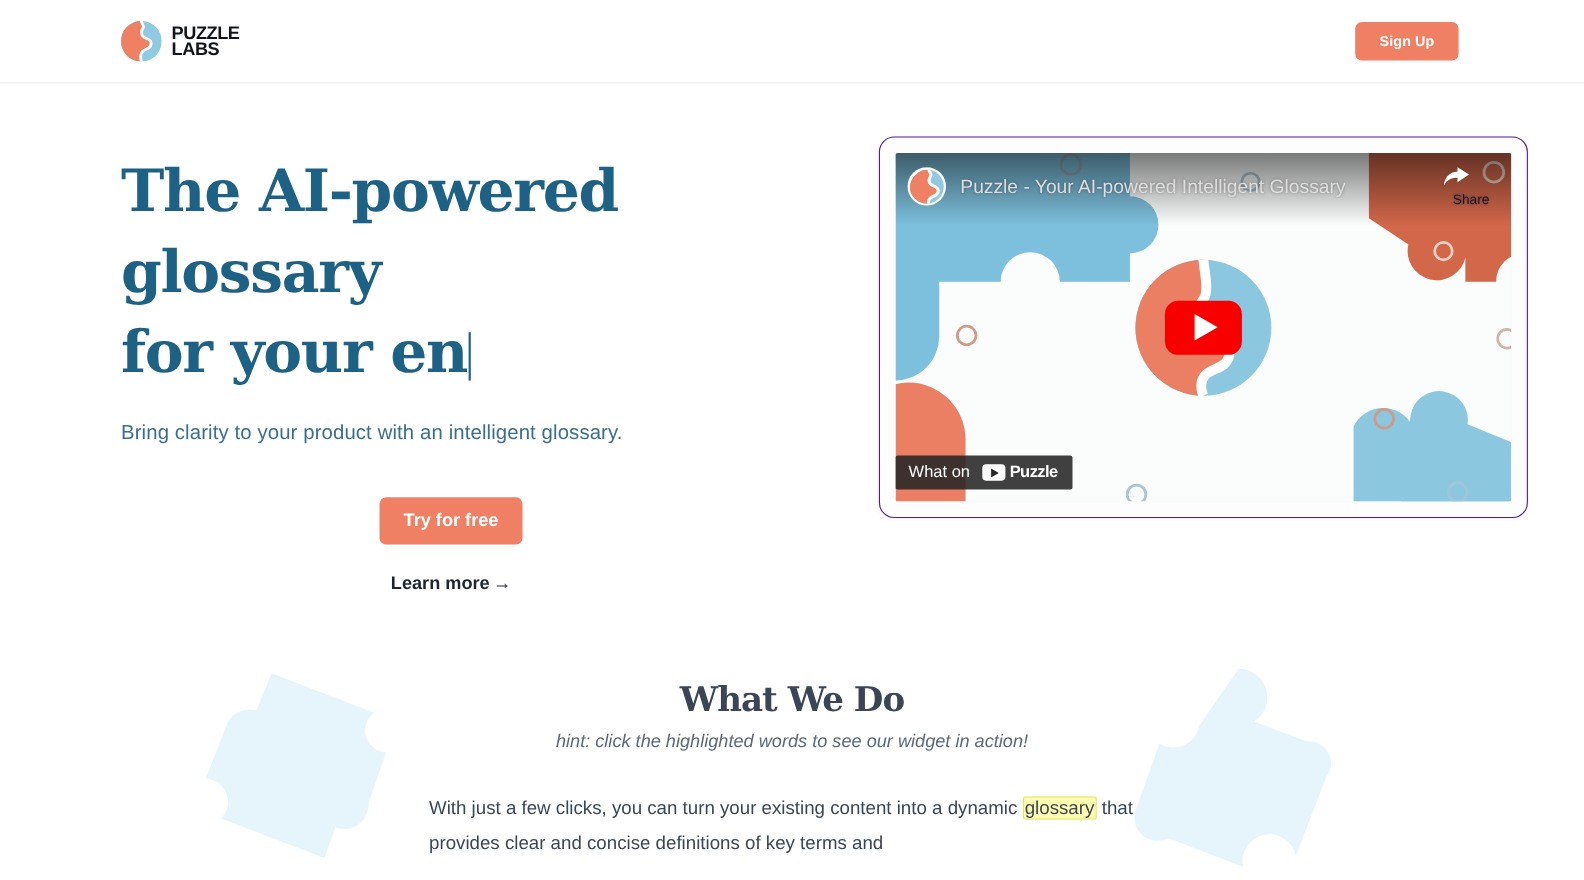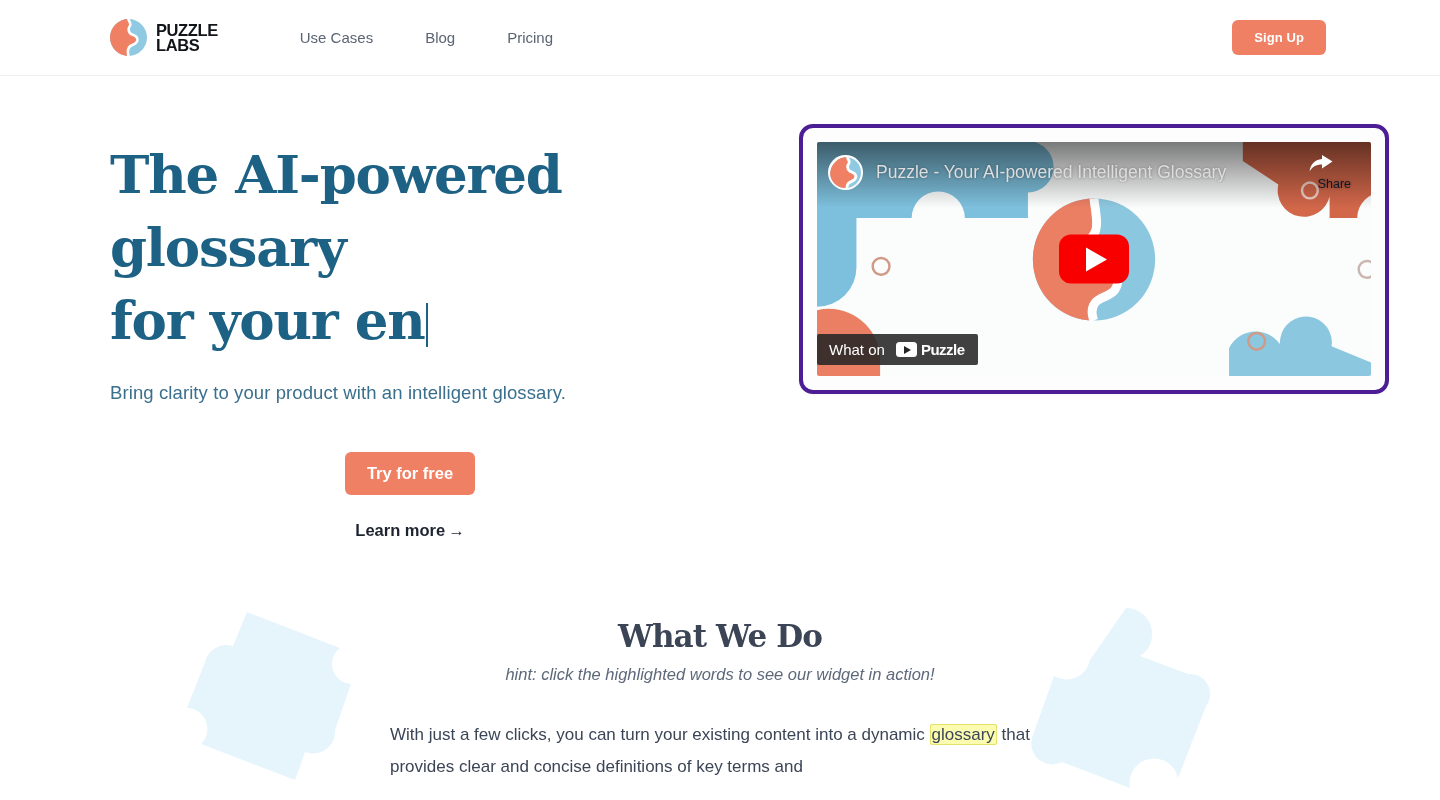--- a/index.html
+++ b/index.html
@@ -112,23 +112,23 @@
     color: #1d2430;
     text-decoration: none;
     white-space: nowrap;
   }
   .learn-link .arr { font-weight: 400; margin-left: 3px; }
 
   
   .hero-right { margin-left: 89px; padding-top: 0; }
   .video-frame {
     width: 590px;
-    height: 270px;
+    height: 347px;
     background: #fdfdfd;
-    border: 4px solid #4c1d95;
+    border: 1px solid #4c1d95;
     border-radius: 14px;
     padding: 14px;
     box-shadow: 0 1px 3px rgba(20,30,50,0.04);
   }
   .video-shell {
     position: relative;
     width: 100%;
     height: 100%;
     border-radius: 2px;
     overflow: hidden;
@@ -266,25 +266,20 @@
         <path d="M50 0 A50 50 0 0 0 50 100 C50 100 46 84 52 76 C58 68 74 70 74 56 C74 44 62 44 56 40 C50 36 48 26 54 18 C58 12 50 4 50 0 Z" fill="#ef8064"></path>
         <path d="M50 0 C50 6 58 12 54 18 C48 26 50 36 56 40 C62 44 74 44 74 56 C74 70 58 68 52 76 C46 84 50 100 50 100" fill="none" stroke="#ffffff" stroke-width="7"></path>
       </svg>
     </span>
     <span class="brand-word">
       <span>PUZZLE</span>
       <span>LABS</span>
     </span>
   </a>
 
-  <nav class="nav-links">
-    <a class="nav-link" href="#">Use Cases</a>
-    <a class="nav-link" href="#">Blog</a>
-    <a class="nav-link" href="#">Pricing</a>
-  </nav>
 
   <span class="nav-spacer"></span>
 
   <button class="signup-btn">Sign Up</button>
 </header>
 
 <section class="hero">
 
   <div class="hero-left">
     <h1 class="headline">

